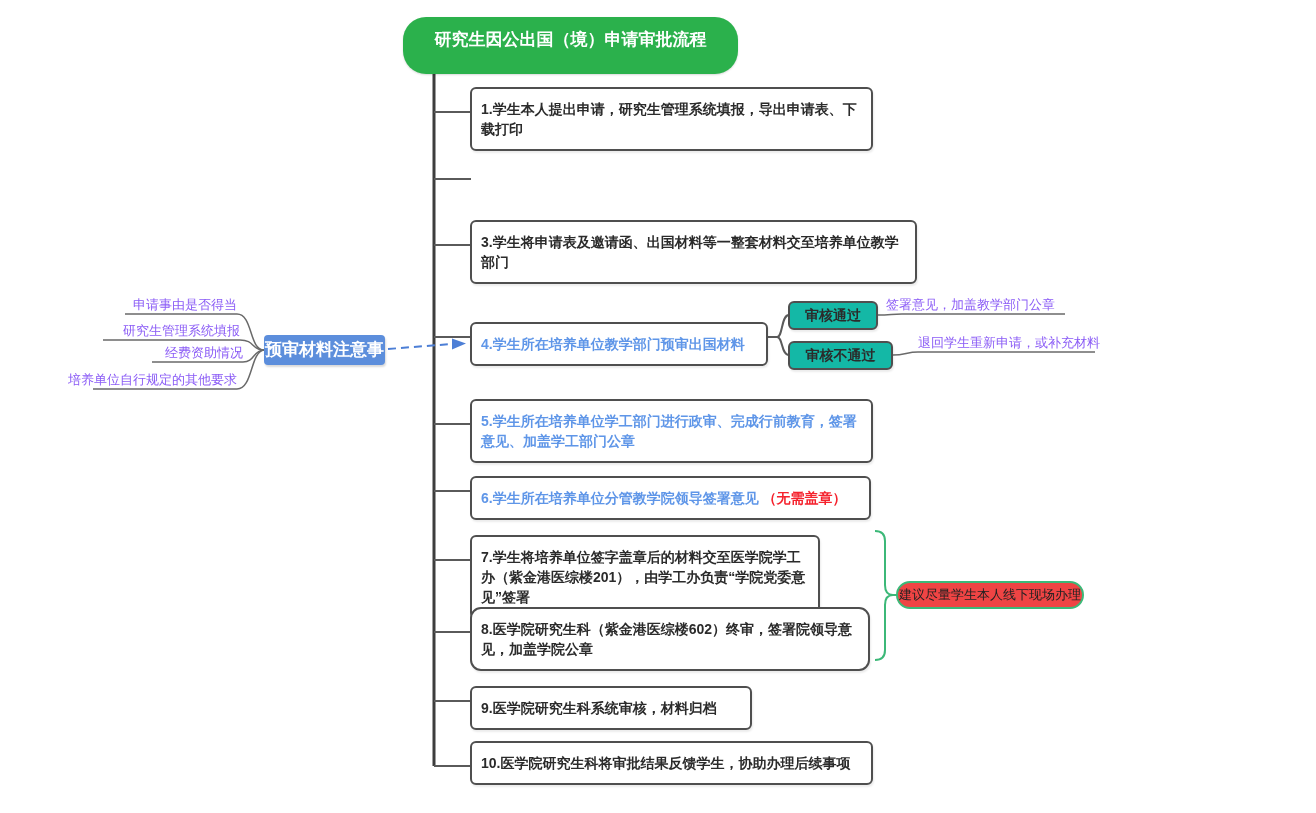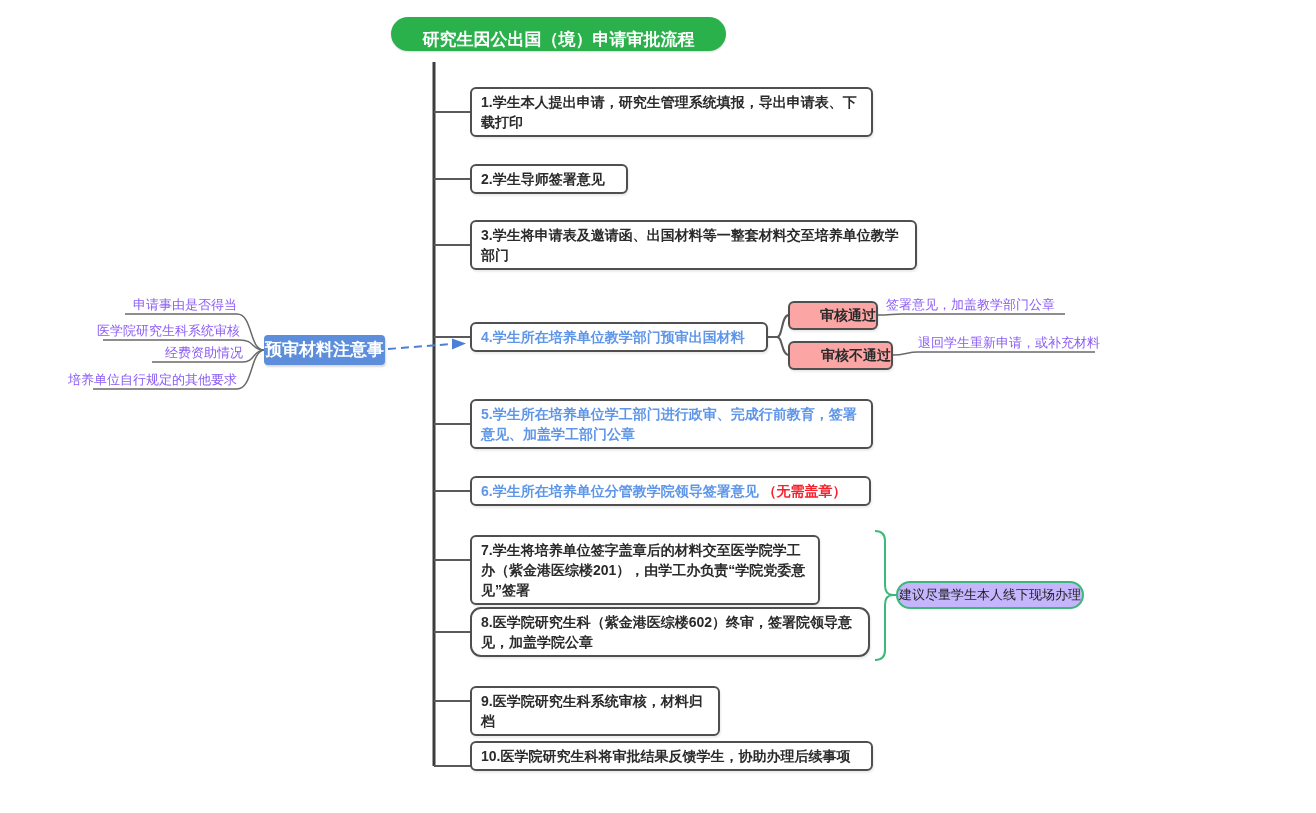--- a/index.html
+++ b/index.html
@@ -4,48 +4,48 @@
 <style>
   html,body{margin:0;padding:0;background:#ffffff;}
   *{box-sizing:border-box;}
   .canvas{
     position:relative;width:1316px;height:813px;overflow:hidden;
     font-family:"Liberation Sans","DejaVu Sans",sans-serif;color:#2b2b2b;
     background:#ffffff;
   }
   .layer{position:absolute;left:0;top:0;width:1316px;height:813px;}
   .title-node{
-    position:absolute;left:391px;top:17px;width:335px;height:34px;
+    position:absolute;left:403px;top:17px;width:335px;height:57px;
     background:#2BB14C;border-radius:23px;color:#ffffff;font-weight:bold;
     font-size:17px;line-height:46px;text-align:center;
     box-shadow:0 1px 2px rgba(0,0,0,0.15);
   }
   .step{
     position:absolute;left:470px;background:#ffffff;
     border:2px solid #4f4f4f;border-radius:6px;
-    padding:3px 9px;font-size:14px;line-height:20px;font-weight:bold;
+    padding:10px 9px;font-size:14px;line-height:20px;font-weight:bold;
     box-shadow:1px 2px 2px rgba(0,0,0,0.08);
   }
   .step.blue{color:#5F96E8;}
   .note-red{color:#F5222D;font-weight:bold;}
   .review-box{
-    position:absolute;background:#fca5a5;border:2px solid #4f4f4f;border-radius:6px;
-    font-size:14px;font-weight:bold;text-align:right;line-height:25px;height:29px;
+    position:absolute;background:#14b8a6;border:2px solid #4f4f4f;border-radius:6px;
+    font-size:14px;font-weight:bold;text-align:center;line-height:25px;height:29px;
     box-shadow:1px 2px 2px rgba(0,0,0,0.08);
   }
   .line-node{position:absolute;font-size:13px;color:#8b5cf6;white-space:nowrap;line-height:17px;}
   .precheck-box{
     position:absolute;left:264px;top:335px;width:121px;height:30px;
     background:#5C8EDC;border-radius:4px;color:#ffffff;font-weight:bold;
     font-size:17px;line-height:30px;text-align:center;
     box-shadow:1px 2px 2px rgba(0,0,0,0.15);
   }
   .advice-bubble{
     position:absolute;left:896px;top:581px;width:188px;height:28px;
-    background:#c4b5fd;border:2px solid #3CB878;border-radius:14px;
+    background:#ef4444;border:2px solid #3CB878;border-radius:14px;
     font-size:13px;line-height:24px;text-align:center;color:#222;white-space:nowrap;
   }
 </style>
 </head>
 <body>
 
 <div class="canvas">
 
   <svg class="layer" width="1316" height="813" viewBox="0 0 1316 813" xmlns="http://www.w3.org/2000/svg">
 
@@ -89,36 +89,35 @@
 
     <g stroke="#3CB878" stroke-width="2" fill="none">
       <path d="M875 531 Q885 531 885 541 L885 585 Q885 595 893 595 Q885 595 885 605 L885 650 Q885 660 875 660"></path>
       <path d="M893 595 H897"></path>
     </g>
   </svg>
 
   <div class="title-node">研究生因公出国（境）申请审批流程</div>
 
   <div class="step" style="top:87px;width:403px;"><span>1.学生本人提出申请，研究生管理系统填报，导出申请表、下载打印</span></div>
-  <div class="step" style="top:164px;width:158px;"><span>2.学生导师签署意见</span></div>
   <div class="step" style="top:220px;width:447px;"><span>3.学生将申请表及邀请函、出国材料等一整套材料交至培养单位教学部门</span></div>
   <div class="step blue" style="top:322px;width:298px;"><span>4.学生所在培养单位教学部门预审出国材料</span></div>
   <div class="step blue" style="top:399px;width:403px;"><span>5.学生所在培养单位学工部门进行政审、完成行前教育，签署意见、加盖学工部门公章</span></div>
   <div class="step blue" style="top:476px;width:401px;"><span>6.学生所在培养单位分管教学院领导签署意见</span> <span class="note-red">（无需盖章）</span></div>
   <div class="step" style="top:535px;width:350px;"><span>7.学生将培养单位签字盖章后的材料交至医学院学工办（紫金港医综楼201），由学工办负责“学院党委意见”签署</span></div>
   <div class="step" style="top:607px;width:400px;border-radius:11px;"><span>8.医学院研究生科（紫金港医综楼602）终审，签署院领导意见，加盖学院公章</span></div>
-  <div class="step" style="top:686px;width:250px;"><span>9.医学院研究生科系统审核，材料归档</span></div>
+  <div class="step" style="top:686px;width:282px;"><span>9.医学院研究生科系统审核，材料归档</span></div>
   <div class="step" style="top:741px;width:403px;"><span>10.医学院研究生科将审批结果反馈学生，协助办理后续事项</span></div>
 
   <div class="review-box" style="left:788px;top:301px;width:90px;">审核通过</div>
   <div class="review-box" style="left:788px;top:341px;width:105px;">审核不通过</div>
   <div class="line-node" style="left:886px;top:296px;">签署意见，加盖教学部门公章</div>
   <div class="line-node" style="left:918px;top:334px;">退回学生重新申请，或补充材料</div>
 
   <div class="precheck-box">预审材料注意事项</div>
   <div class="line-node" style="right:1079px;top:296px;">申请事由是否得当</div>
-  <div class="line-node" style="right:1076px;top:322px;">医学院研究生科系统审核</div>
+  <div class="line-node" style="right:1076px;top:322px;">研究生管理系统填报</div>
   <div class="line-node" style="right:1073px;top:344px;">经费资助情况</div>
   <div class="line-node" style="right:1079px;top:371px;">培养单位自行规定的其他要求</div>
 
   <div class="advice-bubble">建议尽量学生本人线下现场办理</div>
 
 </div>
 
 </body></html>

